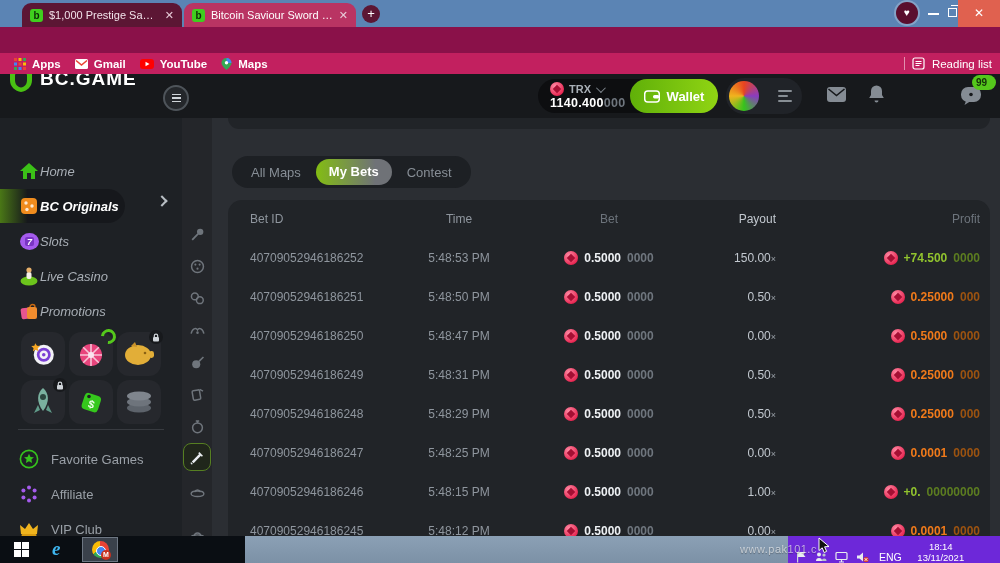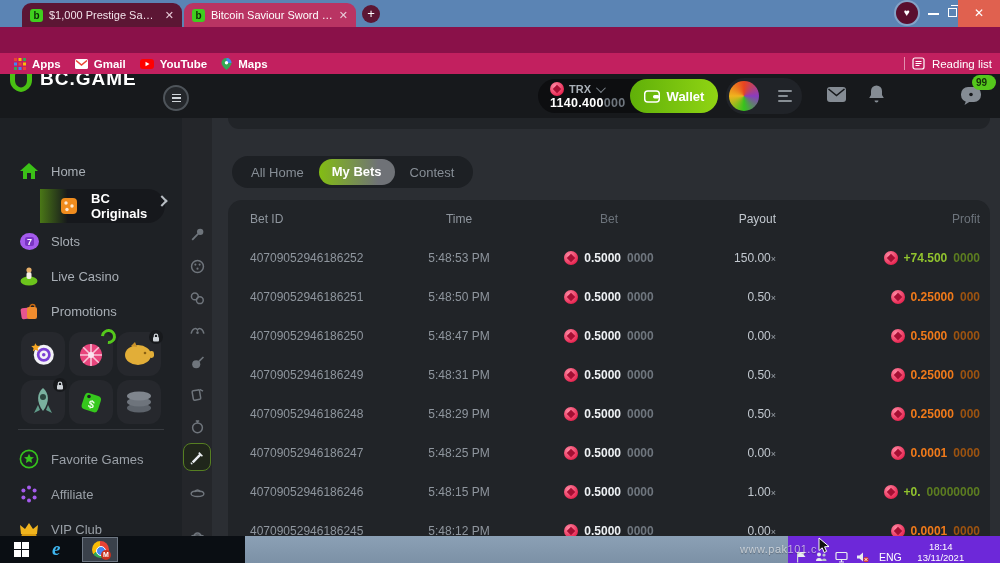--- a/index.html
+++ b/index.html
@@ -54,22 +54,22 @@
   .wallet-btn { left:630px; top:5px; width:88px; height:34px; border-radius:17px; background:linear-gradient(90deg,#60b009,#90d413); display:flex; align-items:center; justify-content:center; gap:7px; color:#fff; font-weight:bold; font-size:13px; }
   .avatar-pill { left:726px; top:4px; width:76px; height:36px; background:#202328; border-radius:18px; display:flex; align-items:center; padding:0 10px 0 3px; justify-content:space-between; }
   .avatar { width:30px; height:30px; border-radius:50%; background:conic-gradient(#e84420,#8a3cc0,#35c31d,#f0b41e,#e84420); }
   .burger { display:flex; flex-direction:column; gap:3px; }
   .burger i { display:block; height:2px; background:#878e94; border-radius:1px; }
   .burger i:nth-child(1){width:14px;} .burger i:nth-child(2){width:10px;} .burger i:nth-child(3){width:14px;}
   .hd-ic { top:12px; }
   .badge-99 { left:972px; top:1px; min-width:24px; height:15px; border-radius:8px; background:#55c81c; color:#14300a; font-size:10px; font-weight:bold; text-align:left; line-height:15px; padding:0 4px; }
 
   .sidebar { left:0; top:44px; width:182px; height:418px; background:#1e2125; }
-  .side-item { position:absolute; left:0; width:182px; height:34px; display:flex; align-items:center; gap:11px; padding-left:18px; color:#a8aeb5; font-size:13px; }
-  .side-item.active { width:125px; border-radius:0 17px 17px 0; background:linear-gradient(90deg, rgba(110,190,10,.55), #16181c 22%); color:#fff; font-weight:bold;margin-left:40px; }
+  .side-item { position:absolute; left:0; width:182px; height:34px; display:flex; align-items:center; gap:0; padding-left:18px; color:#a8aeb5; font-size:13px;font-style:italic; }
+  .side-item.active { width:125px; border-radius:0 17px 17px 0; background:linear-gradient(90deg, rgba(110,190,10,.55), #16181c 22%); color:#fff; font-weight:bold; }
   .side-chevron { position:absolute; left:158px; top:79px; width:8px; height:8px; border-right:2px solid #b8bec4; border-top:2px solid #b8bec4; transform:rotate(45deg); }
   .icon-20 { width:22px; height:22px; flex:0 0 22px; display:flex; align-items:center; justify-content:center; }
   .tile { position:absolute; width:44px; height:44px; border-radius:12px; background:#26282d; display:flex; align-items:center; justify-content:center; }
   .lock-badge { position:absolute; right:-2px; top:-2px; width:14px; height:14px; border-radius:50%; background:#17191c; display:flex; align-items:center; justify-content:center; }
   .ring-badge { position:absolute; right:-3px; top:-3px; width:15px; height:15px; border-radius:50%; border:3px solid #55c81c; border-left-color:transparent; transform:rotate(-40deg); }
   .side-divider { position:absolute; left:18px; top:311px; width:146px; height:1px; background:#383b40; }
   .side-link { position:absolute; left:0; width:182px; height:32px; display:flex; align-items:center; gap:11px; padding-left:18px; color:#9aa0a7; font-size:13px; }
 
   .strip { left:182px; top:44px; width:30px; height:418px; background:#24262a; }
   .strip-ic { position:absolute; left:1px; width:28px; height:28px; display:flex; align-items:center; justify-content:center; }
@@ -472,21 +472,21 @@
         <svg width="17" height="17" viewBox="0 0 16 16">
           <ellipse cx="8" cy="10.6" rx="6" ry="2.2" stroke="#6f757c" stroke-width="1.3" fill="none"></ellipse>
           <path d="M5 10 C5 5.4 11 5.4 11 10" stroke="#6f757c" stroke-width="1.3" fill="none"></path>
         </svg>
       </div>
     </div>
 
   <div class="r card-bottom"></div>
 
   <div class="r bet-tabs">
-    <span class="bet-tab">All Home</span>
+    <span class="bet-tab">All Maps</span>
     <span class="bet-tab sel">My Bets</span>
     <span class="bet-tab">Contest</span>
   </div>
 
   <div class="r table-card">
     <div class="thead">
       <span class="c-id">Bet ID</span>
       <span class="c-time">Time</span>
       <span class="c-bet">Bet</span>
       <span class="c-payout">Payout</span>

